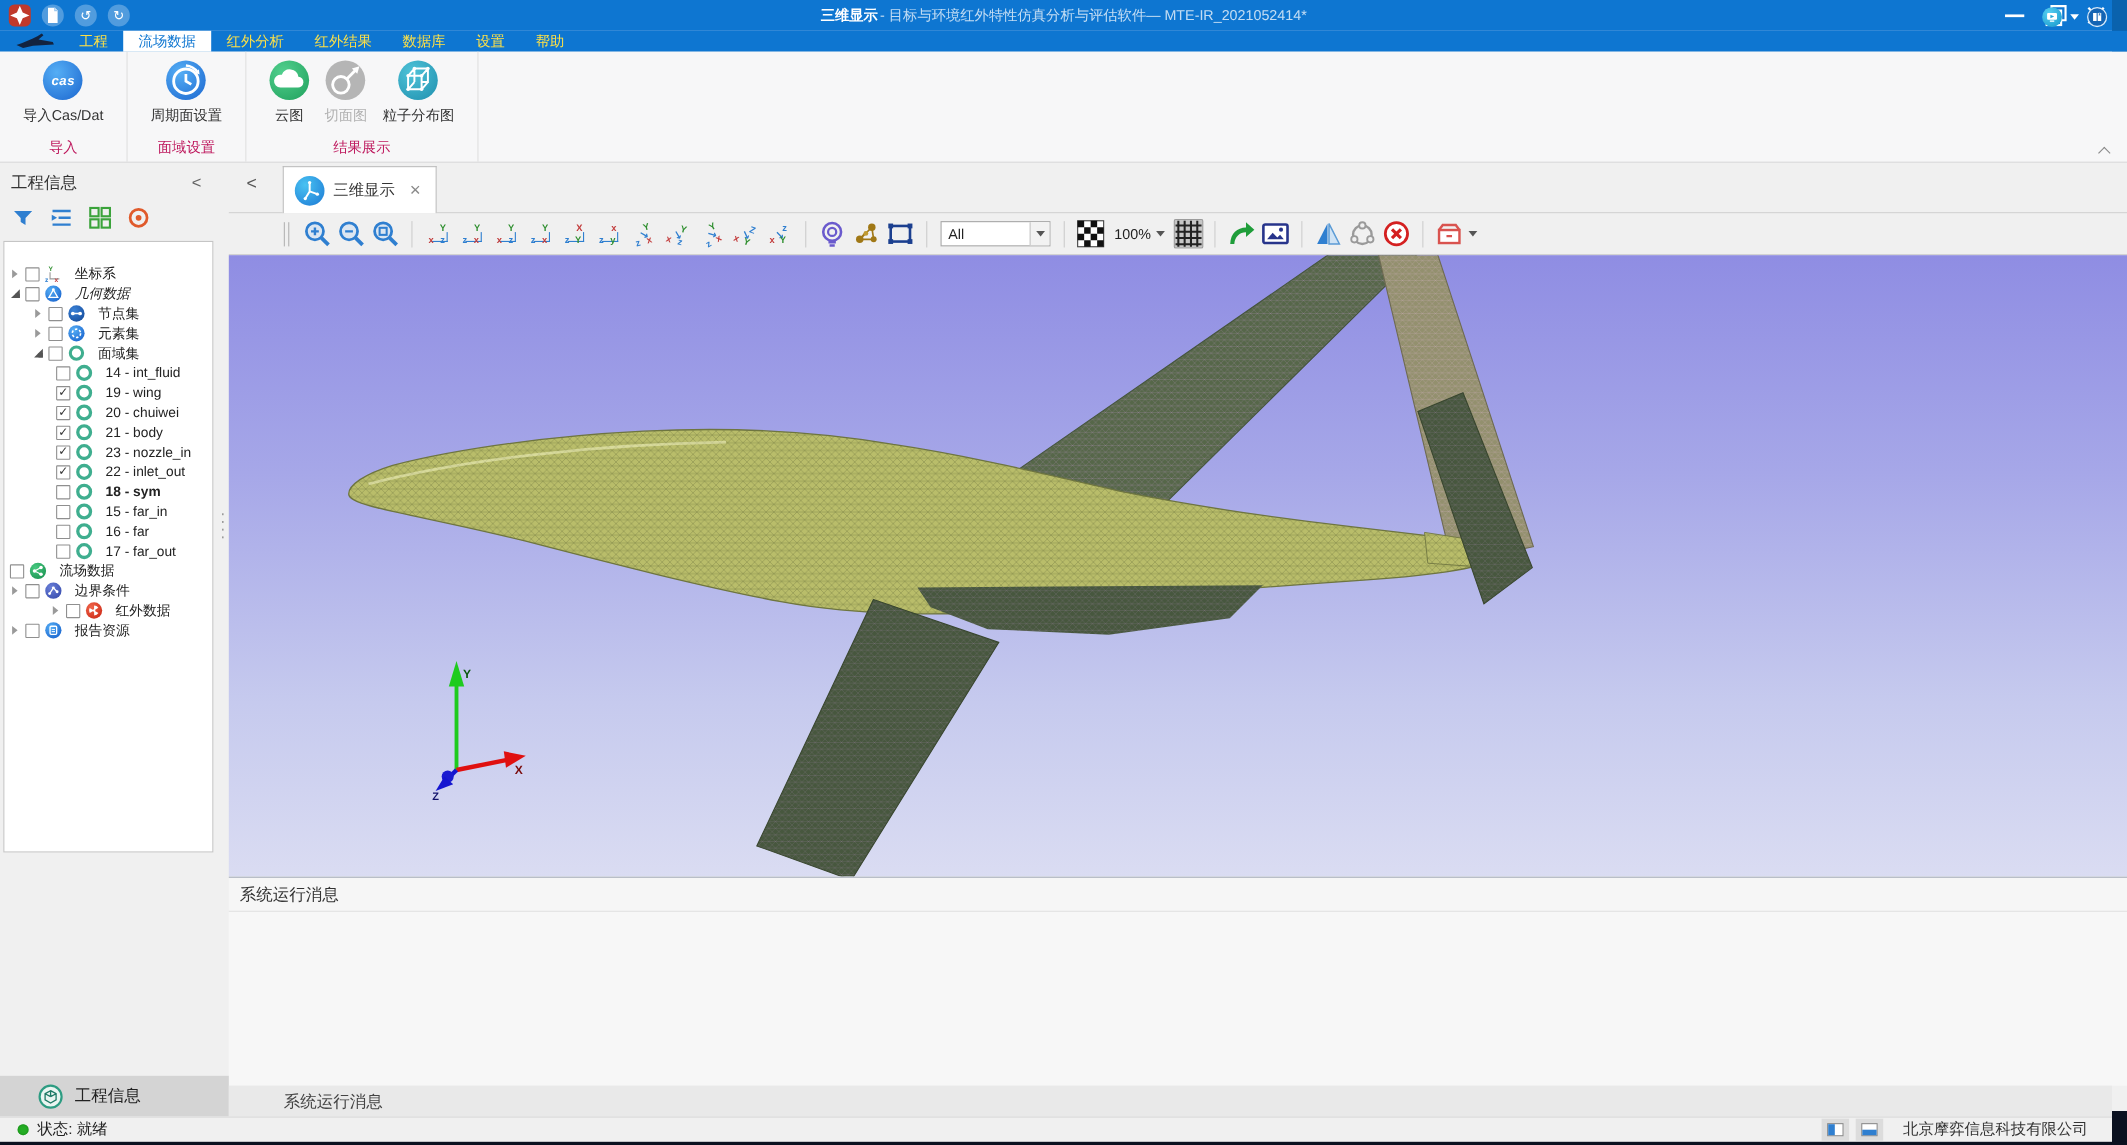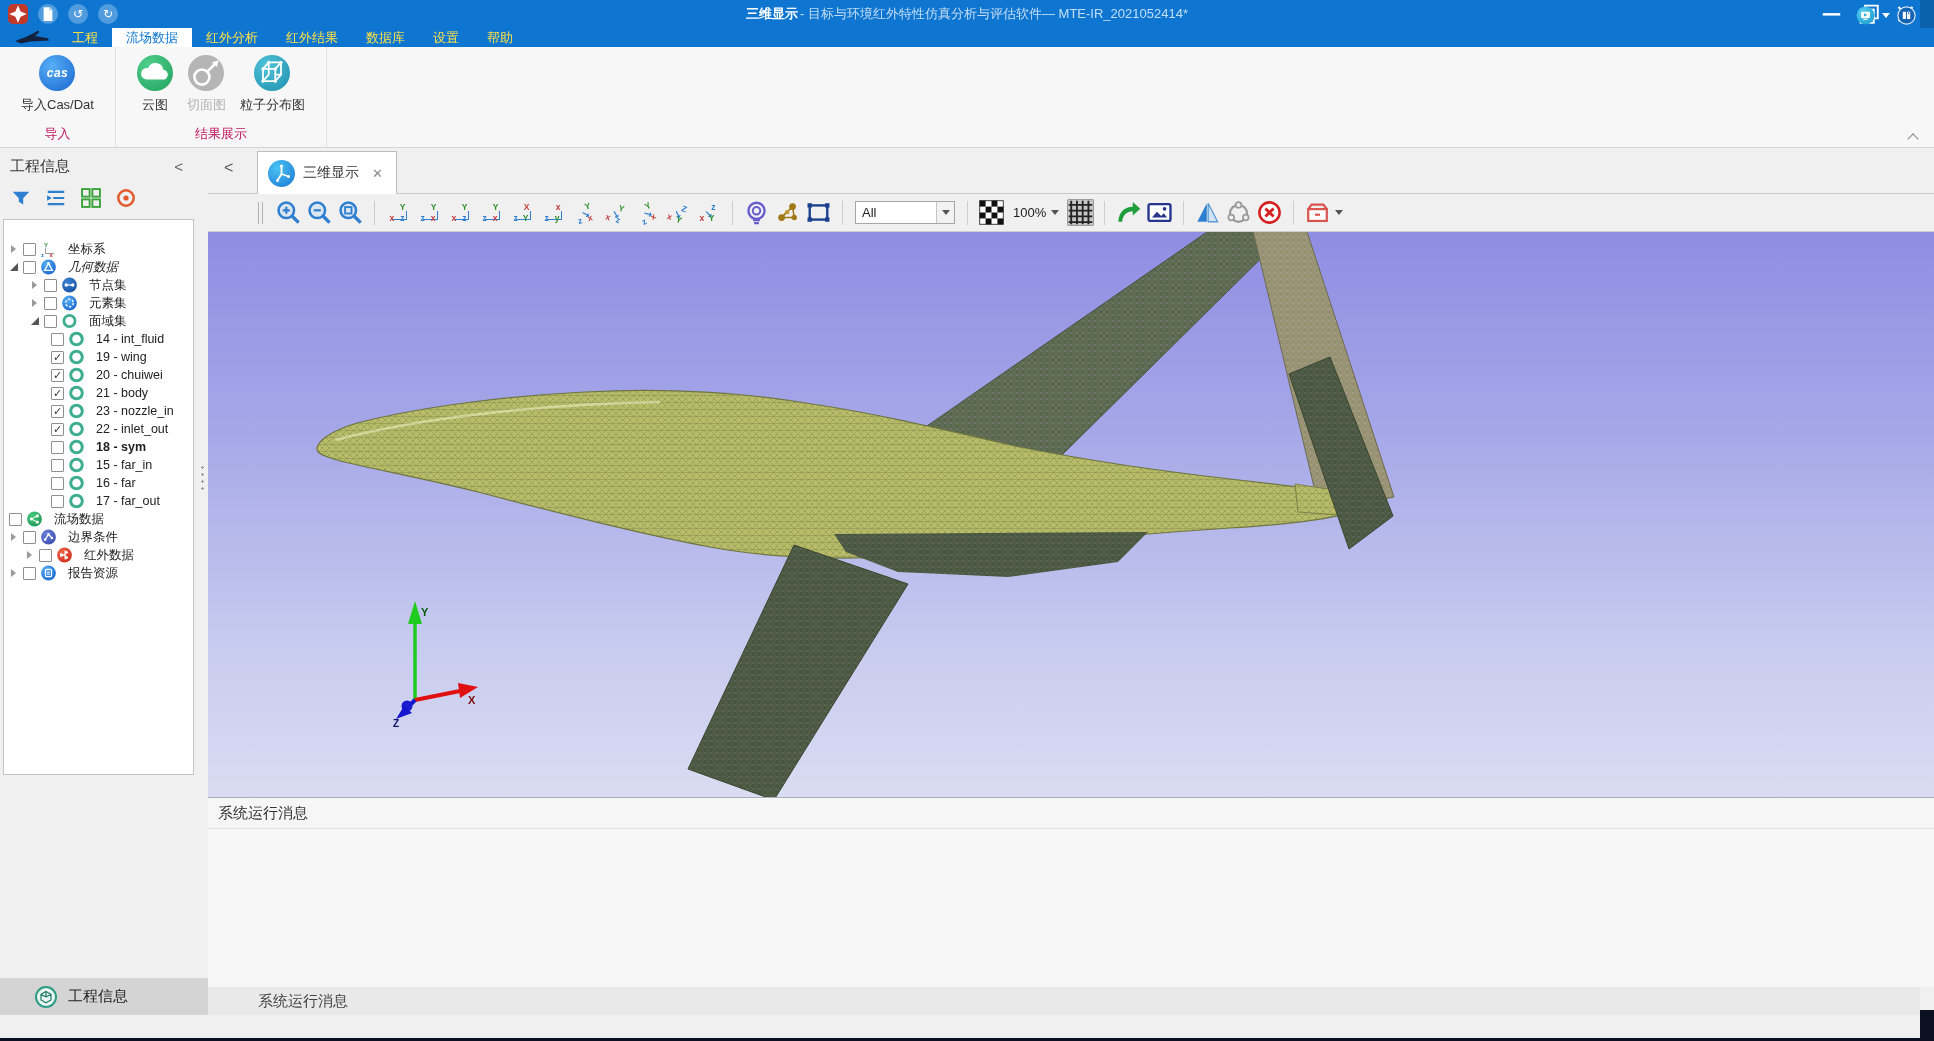--- a/index.html
+++ b/index.html
@@ -231,20 +231,34 @@
         <div class="rbtn">
           <div class="rbtn-icon" style="background: radial-gradient(circle at 35% 30%, rgb(85, 174, 245), rgb(27, 102, 207));">
             <span style="color:#fff;font-size:12px;font-weight:bold;font-style:italic;letter-spacing:.5px">cas</span>
           </div>
           <div class="rbtn-label">导入Cas/Dat</div>
         </div>
         <div class="rgroup-label">导入</div>
       </div>
       <div class="rgroup">
         <div class="rbtn">
+          <div class="rbtn-icon" style="background: radial-gradient(circle at 35% 30%, rgb(85, 174, 245), rgb(27, 102, 207));">
+            <svg viewBox="0 0 22 22" width="100%" height="100%">
+              <circle cx="11" cy="11.5" r="6.8" stroke="#fff" stroke-width="1.6" fill="none"></circle>
+              <path d="M11 7.5 V11.5 L14 13.3" stroke="#fff" stroke-width="1.5" fill="none"></path>
+              <path d="M17.5 6.5 A9 9 0 0 0 11 2.8" stroke="#fff" stroke-width="1.4" fill="none"></path>
+              <polygon points="18.6,7.8 16.2,6.9 18.2,4.8" fill="#fff"></polygon>
+            </svg>
+          </div>
+          <div class="rbtn-label">周期面设置</div>
+        </div>
+        <div class="rgroup-label">面域设置</div>
+      </div>
+      <div class="rgroup">
+        <div class="rbtn">
           <div class="rbtn-icon" style="background: radial-gradient(circle at 35% 30%, rgb(82, 208, 142), rgb(31, 160, 92));">
             <svg viewBox="0 0 24 24" width="100%" height="100%">
               <path d="M6.8 16.4 a3.9 3.9 0 1 1 .7-7.7 a5.2 5.2 0 0 1 10 1.1 a3.3 3.3 0 0 1 -.5 6.6 Z" fill="#fff"></path>
             </svg>
           </div>
           <div class="rbtn-label">云图</div>
         </div>
         <div class="rbtn disabled">
           <div class="rbtn-icon" style="background: rgb(181, 181, 181);">
             <svg viewBox="0 0 22 22" width="100%" height="100%">
@@ -478,21 +492,21 @@
             <svg viewBox="0 0 16 16" width="100%" height="100%">
               <circle cx="8" cy="8" r="7.4" fill="url(#gradIndigo)"></circle>
               <path d="M4.6 10.6 L8 5.4 L11.4 9" stroke="#fff" stroke-width="1.2" fill="none"></path>
               <circle cx="4.6" cy="10.6" r="1.3" fill="#fff"></circle>
               <circle cx="8" cy="5.4" r="1.3" fill="#fff"></circle>
               <circle cx="11.4" cy="9" r="1.3" fill="#fff"></circle>
             </svg>
           </span>
           <span class="tlabel">边界条件</span>
         </div>
-        <div class="trow" style="padding-left: 19px;">
+        <div class="trow" style="padding-left: 2px; justify-content: center;">
           <span class="texp collapsed"></span>
           <span class="tcheck"></span>
           <span class="ticon">
             <svg viewBox="0 0 16 16" width="100%" height="100%">
               <circle cx="8" cy="8" r="7.4" fill="url(#gradRed)"></circle>
               <g fill="#fff">
                 <path d="M8 8 L8 3.4 A4.6 4.6 0 0 1 11.9 5.6 Z"></path>
                 <path d="M8 8 L8 3.4 A4.6 4.6 0 0 1 11.9 5.6 Z" transform="rotate(120 8 8)"></path>
                 <path d="M8 8 L8 3.4 A4.6 4.6 0 0 1 11.9 5.6 Z" transform="rotate(240 8 8)"></path>
                 <circle cx="8" cy="8" r="1.1"></circle>
@@ -812,15 +826,32 @@
           <circle cx="12" cy="12" r="10" fill="#eaf5f1" stroke="#2d9c82" stroke-width="2"></circle>
           <path d="M12 6.5 L17 9.3 V14.9 L12 17.7 L7 14.9 V9.3 Z M12 6.5 V12 M12 12 L17 9.3 M12 12 L7 9.3" fill="none" stroke="#1f7a66" stroke-width="1.2"></path>
         </svg>
     </span>
     <span>工程信息</span>
   </div>
   <div id="dock-tab-right">
     <span>系统运行消息</span>
   </div>
 
+  <div id="statusbar">
+    <div id="status-left">
+      <span class="status-dot"></span>
+      <span>状态: 就绪</span>
+    </div>
+    <div id="status-right">
+      <div class="layout-chips">
+        <span class="chip">
+            <span class="sq left"></span>
+          </span>
+        <span class="chip">
+            <span class="sq bottom"></span>
+          </span>
+      </div>
+      <span id="company">北京摩弈信息科技有限公司</span>
+    </div>
+  </div>
   <div id="dark-col"></div>
   <div id="bottom-strip"></div>
 </div>
 
 </body></html>

